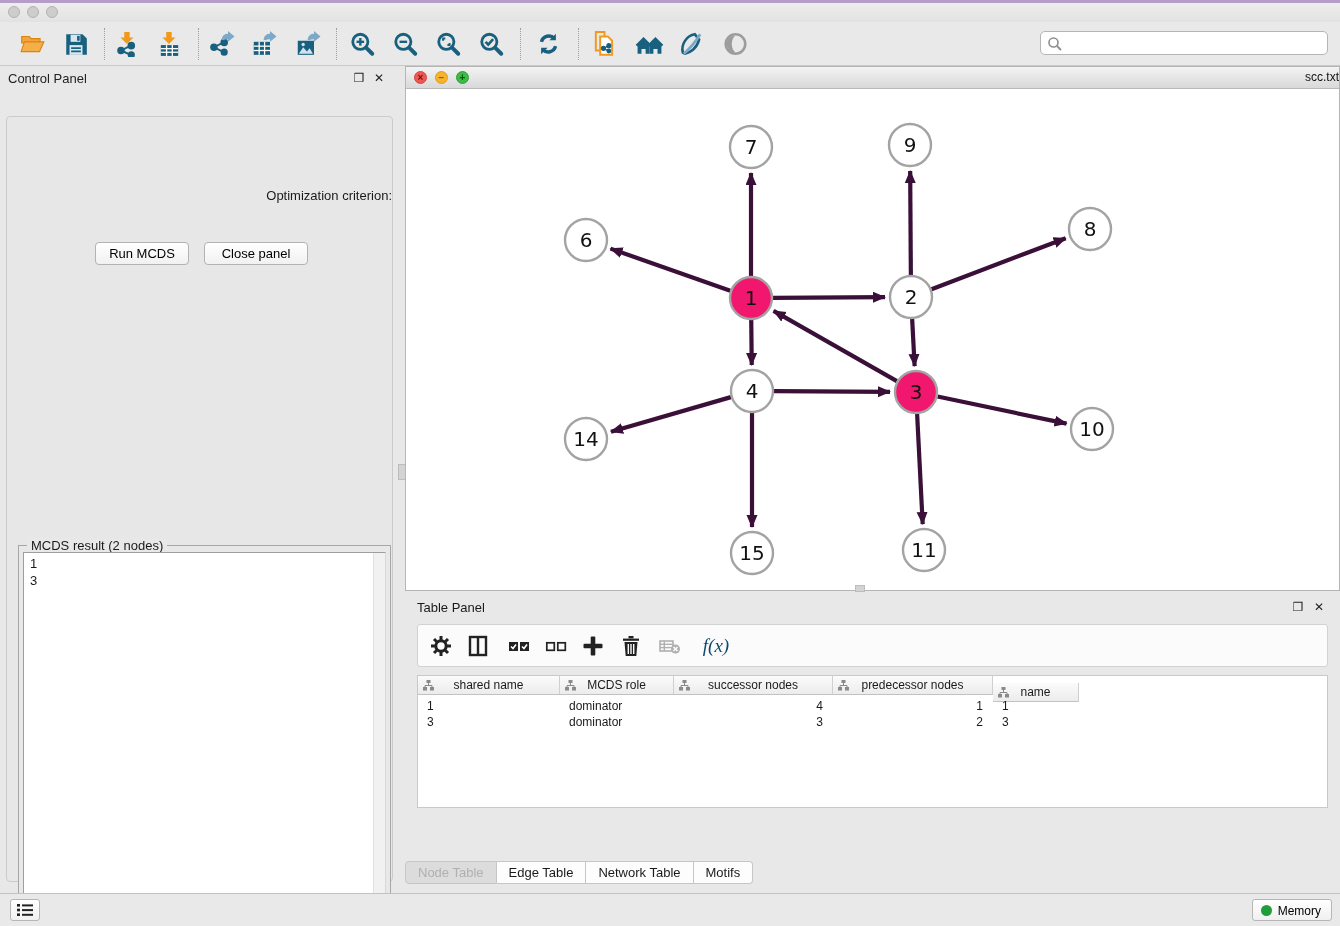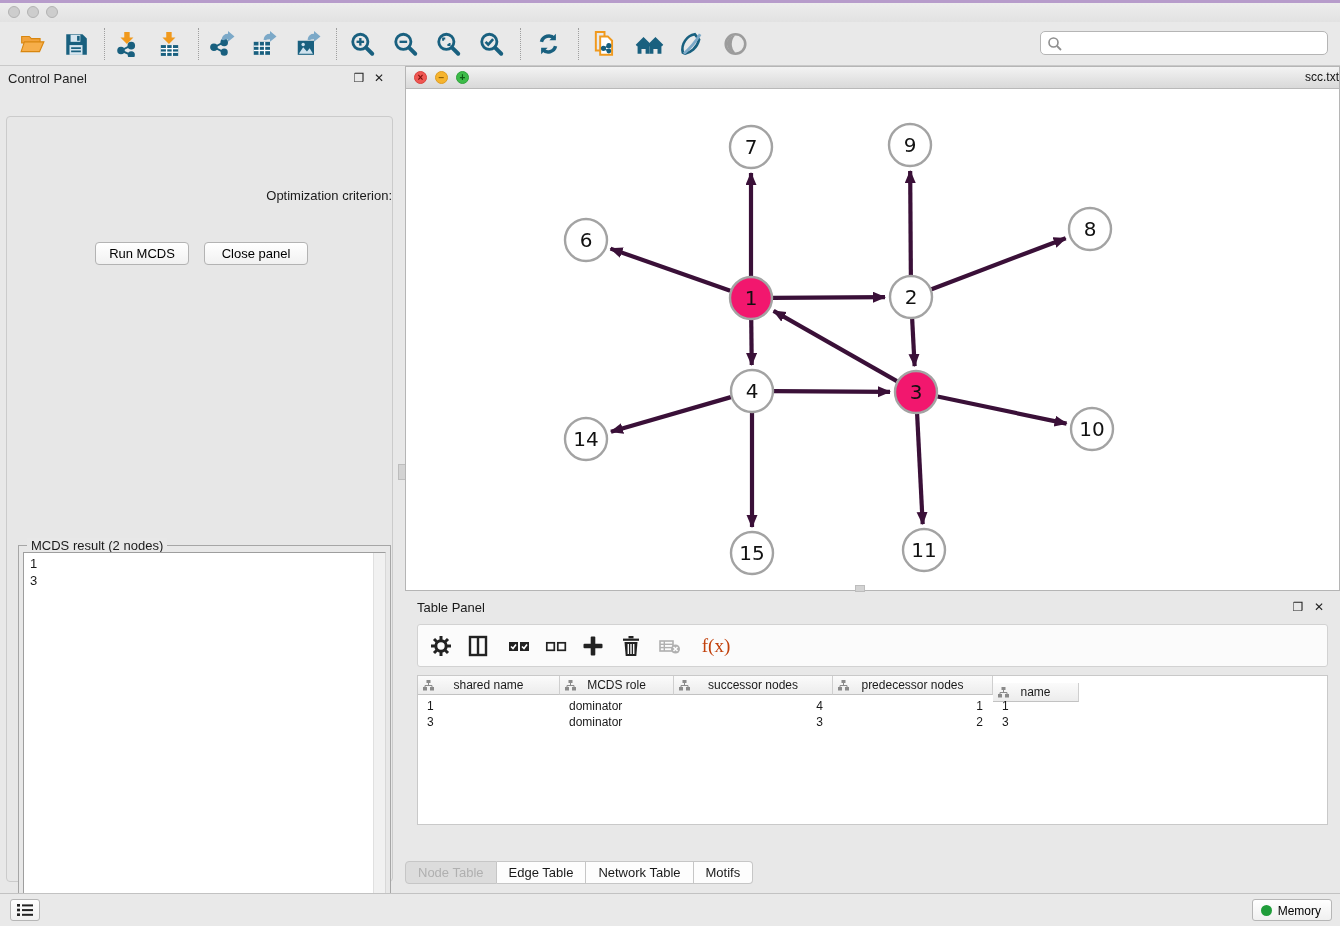--- a/index.html
+++ b/index.html
@@ -53,22 +53,22 @@
   .ntl{position:absolute;top:4px;width:13px;height:13px;border-radius:50%;box-sizing:border-box;font-size:10px;line-height:12px;text-align:center;font-weight:bold;cursor:pointer;}
   .ntl.red{left:8px;background:#ef5753;border:1px solid #d8423e;color:#7c0f0c;}
   .ntl.yellow{left:29px;background:#f6b42e;border:1px solid #dd9c22;color:#8a5d05;}
   .ntl.green{left:50px;background:#3cbb48;border:1px solid #2ea23a;color:#0d5c14;}
   .net-canvas{position:absolute;left:0;top:22px;width:933px;height:501px;}
   
   .tp{position:absolute;left:405px;top:596px;width:935px;height:292px;background:#e8e8e8;}
   .tp-header{position:absolute;left:12px;top:4px;font-size:13px;}
   .tp-toolbar{position:absolute;left:12px;top:28px;width:911px;height:43px;background:#fbfbfb;border:1px solid #d2d2d2;border-radius:3px;box-sizing:border-box;}
   .tp-tool{position:absolute;top:7px;width:30px;height:28px;background:none;border:none;padding:2px;cursor:pointer;}
-  .fx{font-family:"Liberation Serif",serif;font-size:19px;color:#c2410c;}
-  .tbl{position:absolute;left:12px;top:79px;width:911px;height:150px;background:#fff;border:1px solid #c9c9c9;box-sizing:border-box;overflow:hidden;}
+  .fx{font-family:"Liberation Serif",serif;font-style:italic;font-size:19px;color:#0c4a6e;}
+  .tbl{position:absolute;left:12px;top:79px;width:911px;height:133px;background:#fff;border:1px solid #c9c9c9;box-sizing:border-box;overflow:hidden;}
   .tbl-headrow{position:absolute;left:0;top:0;height:19px;width:100%;}
   .th{position:absolute;top:0;height:19px;background:linear-gradient(#fbfbfb,#ececec);border-right:1px solid #cfcfcf;border-bottom:1px solid #c2c2c2;box-sizing:border-box;font-size:12px;text-align:center;line-height:18px;}
   .th .hicon{position:absolute;left:5px;top:4px;}
   .tr{position:absolute;left:0;height:16px;width:100%;font-size:12px;line-height:16px;}
   .td{position:absolute;top:0;height:16px;box-sizing:border-box;white-space:nowrap;overflow:hidden;}
   .tp-tabs{position:absolute;left:0;bottom:4px;width:100%;display:flex;justify-content:flex-start;}
   
   .statusbar{position:absolute;left:0;top:893px;width:1340px;height:33px;background:#e9e9e9;border-top:1px solid #c2c2c2;box-sizing:border-box;}
   .sb-left{position:absolute;left:10px;top:5px;width:30px;height:22px;background:linear-gradient(#fff,#f0f0f0);border:1px solid #b6b6b6;border-radius:3px;cursor:pointer;padding:3px 6px;box-sizing:border-box;}
   .sb-right{position:absolute;right:8px;top:5px;height:22px;background:linear-gradient(#fff,#f0f0f0);border:1px solid #b6b6b6;border-radius:3px;cursor:pointer;font-size:12px;padding:2px 10px 0 8px;box-sizing:border-box;}

